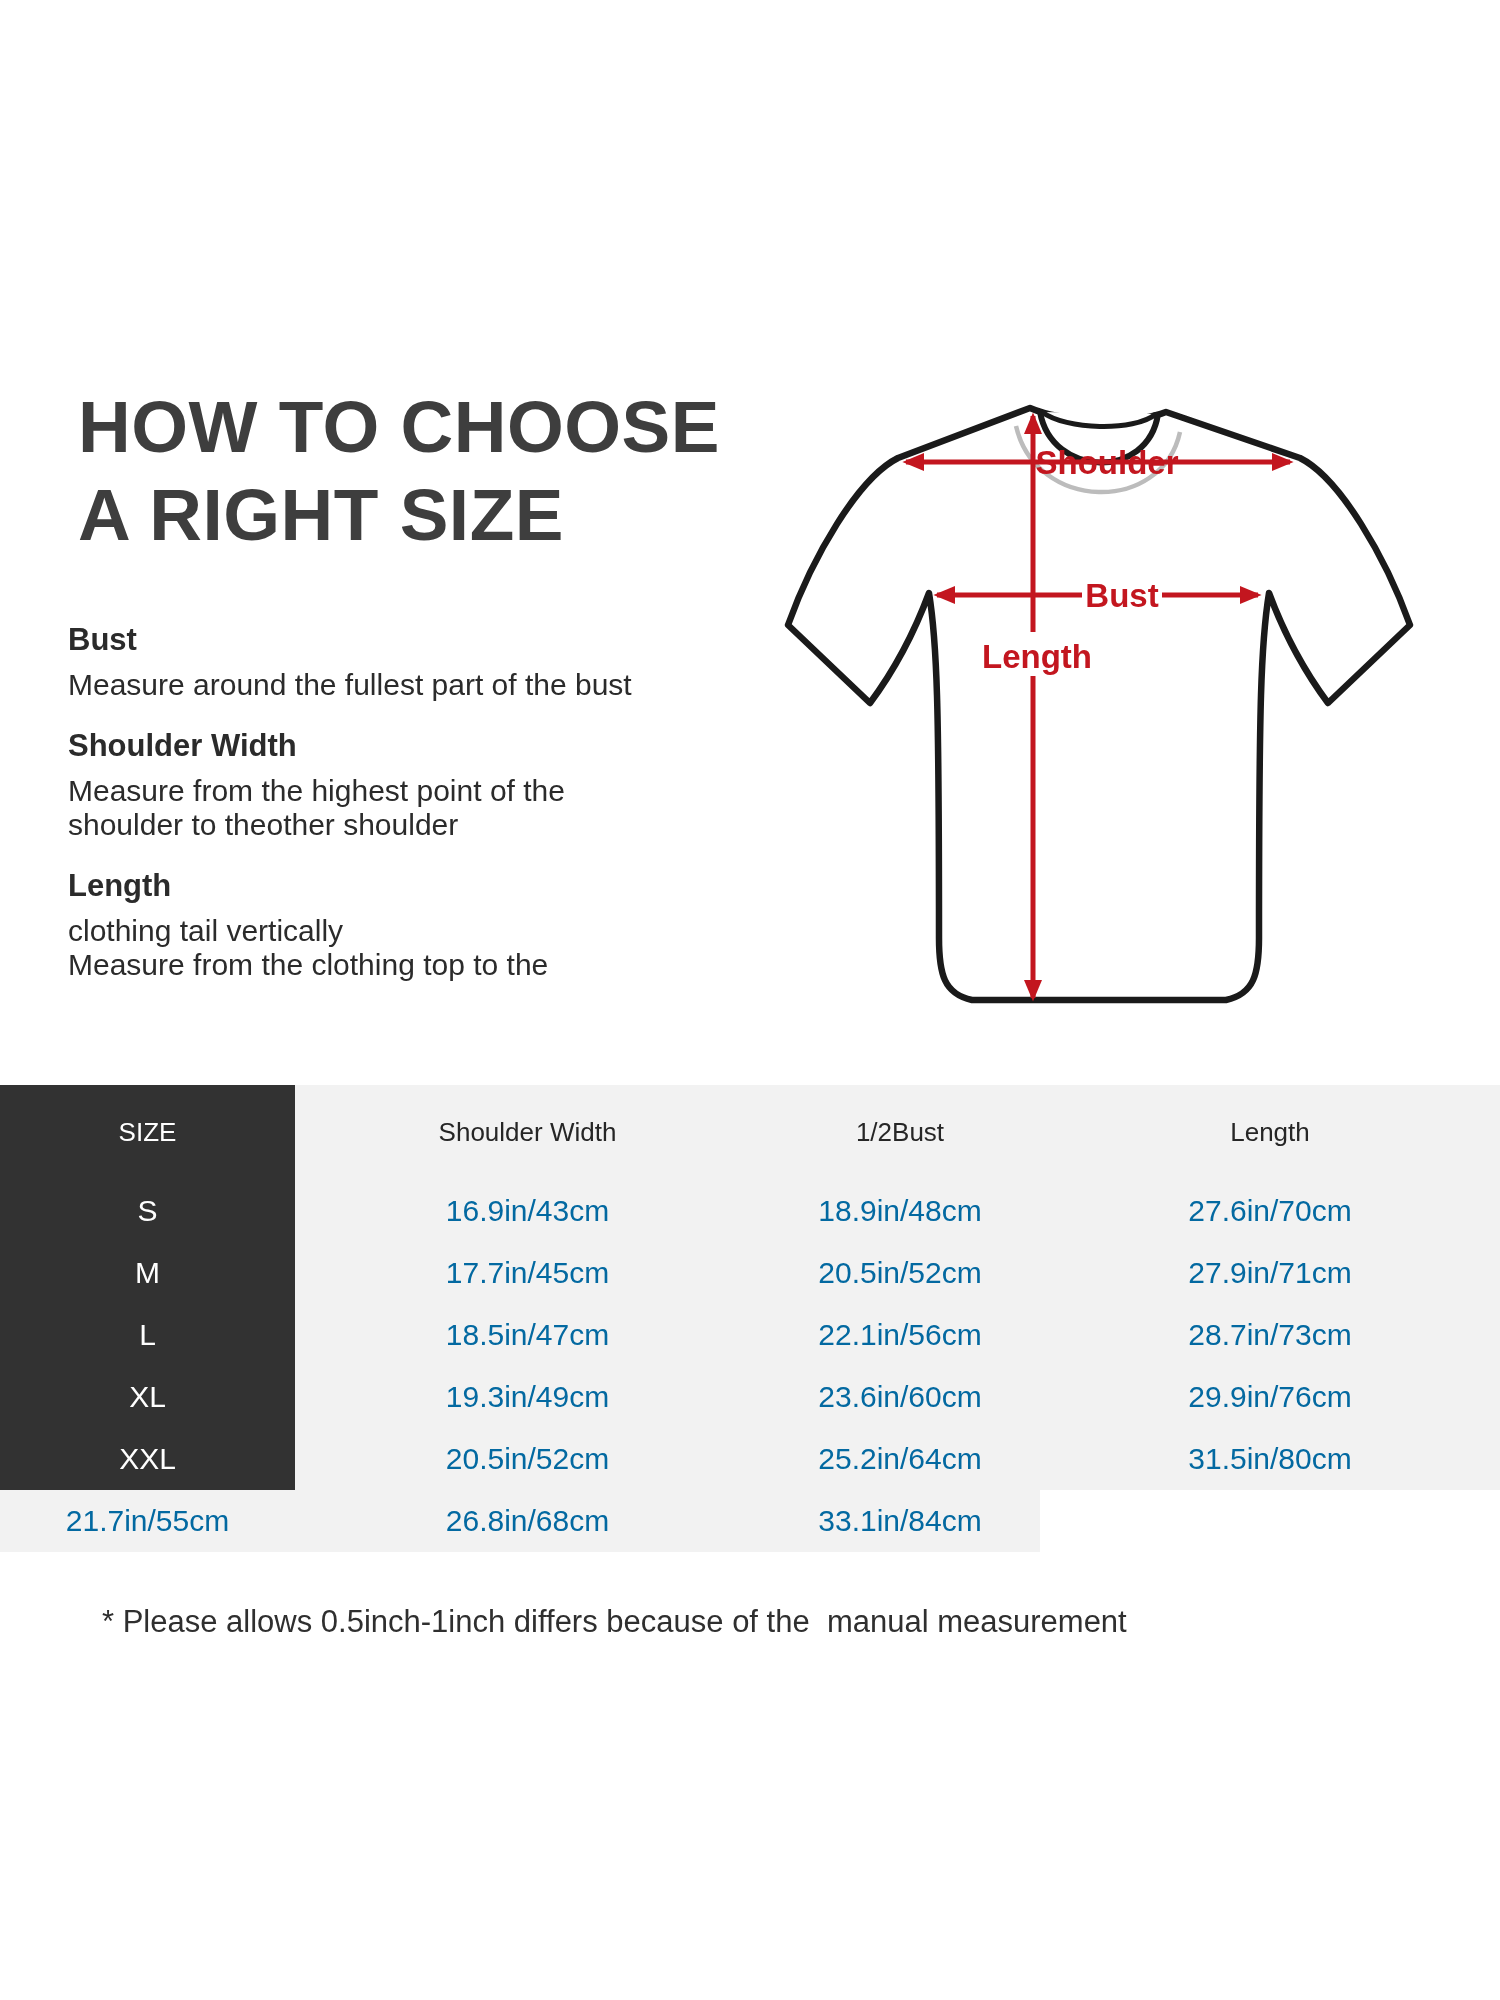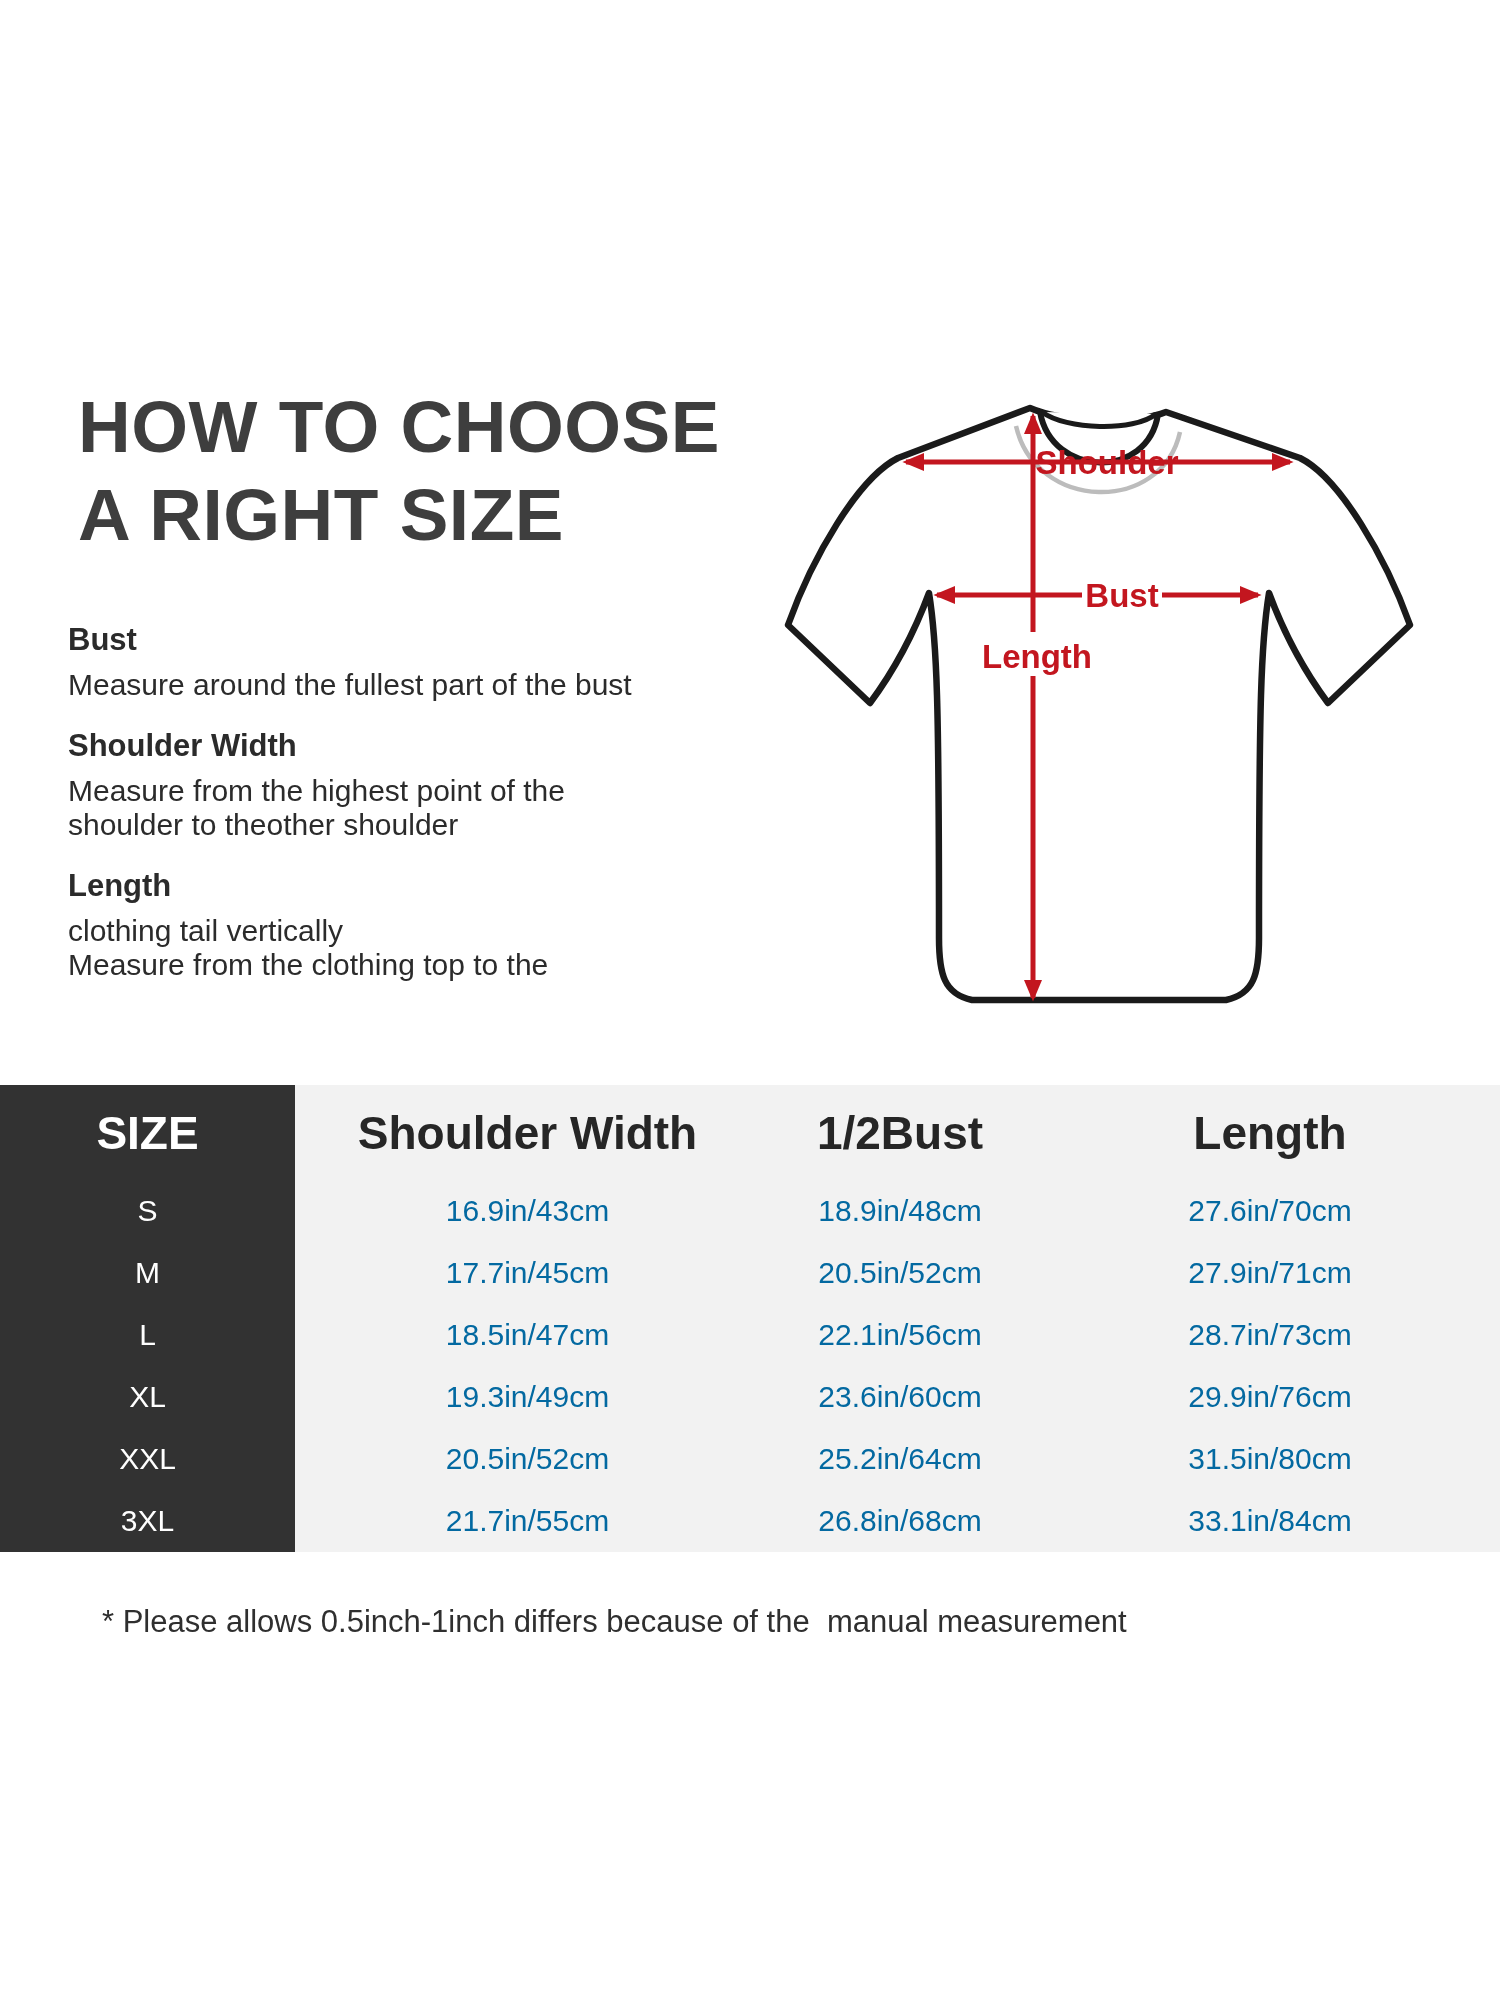--- a/index.html
+++ b/index.html
@@ -87,22 +87,22 @@
     background: #f2f2f2;
     font-size: 30px;
     color: #0369a1;
     font-weight: 400;
   }
   .tcell.dark {
     background: #323232;
     color: #ffffff;
   }
   .trow.head .tcell {
-    font-size: 46px;
-    font-weight: 700;
+    font-size: 26px;
+    font-weight: 400;
     color: #262626;
   }
   .trow.head .tcell.dark { color: #ffffff; }
 
   
   #footnote {
     position: absolute;
     left: 62px;
     top: 1604px;
     font-size: 31px;
@@ -228,21 +228,20 @@
     </div>
 
     <div class="trow">
       <div class="tcell dark">XXL</div>
       <div class="tcell">20.5in/52cm</div>
       <div class="tcell">25.2in/64cm</div>
       <div class="tcell">31.5in/80cm</div>
     </div>
 
     <div class="trow">
-      <div class="tcell dark">3XL</div>
       <div class="tcell">21.7in/55cm</div>
       <div class="tcell">26.8in/68cm</div>
       <div class="tcell">33.1in/84cm</div>
     </div>
   </div>
 
   <div id="footnote">* Please allows 0.5inch-1inch differs because of the  manual measurement</div>
 
 </div>
 

